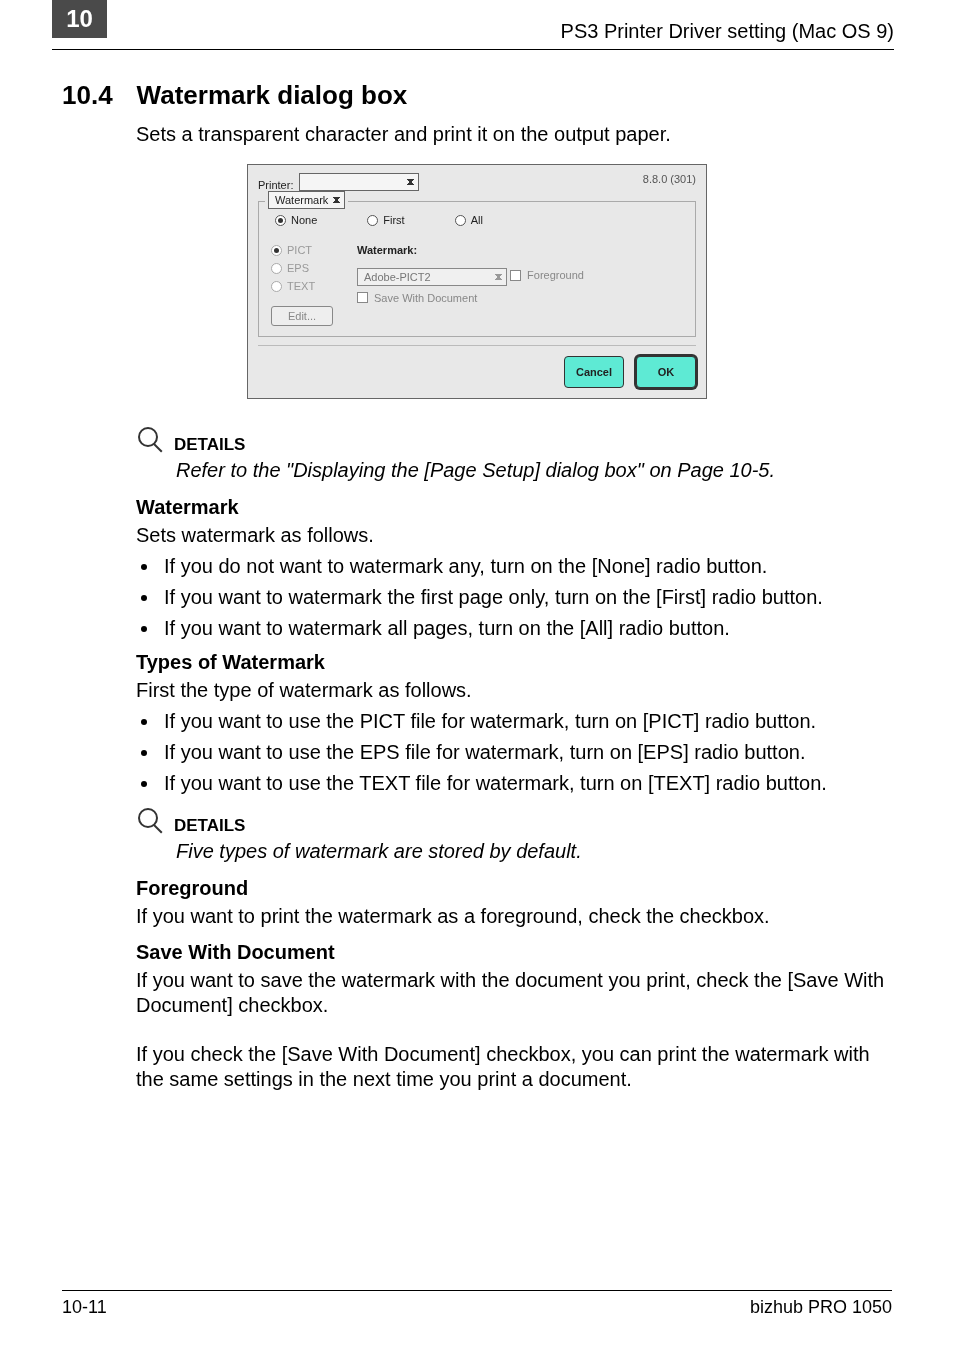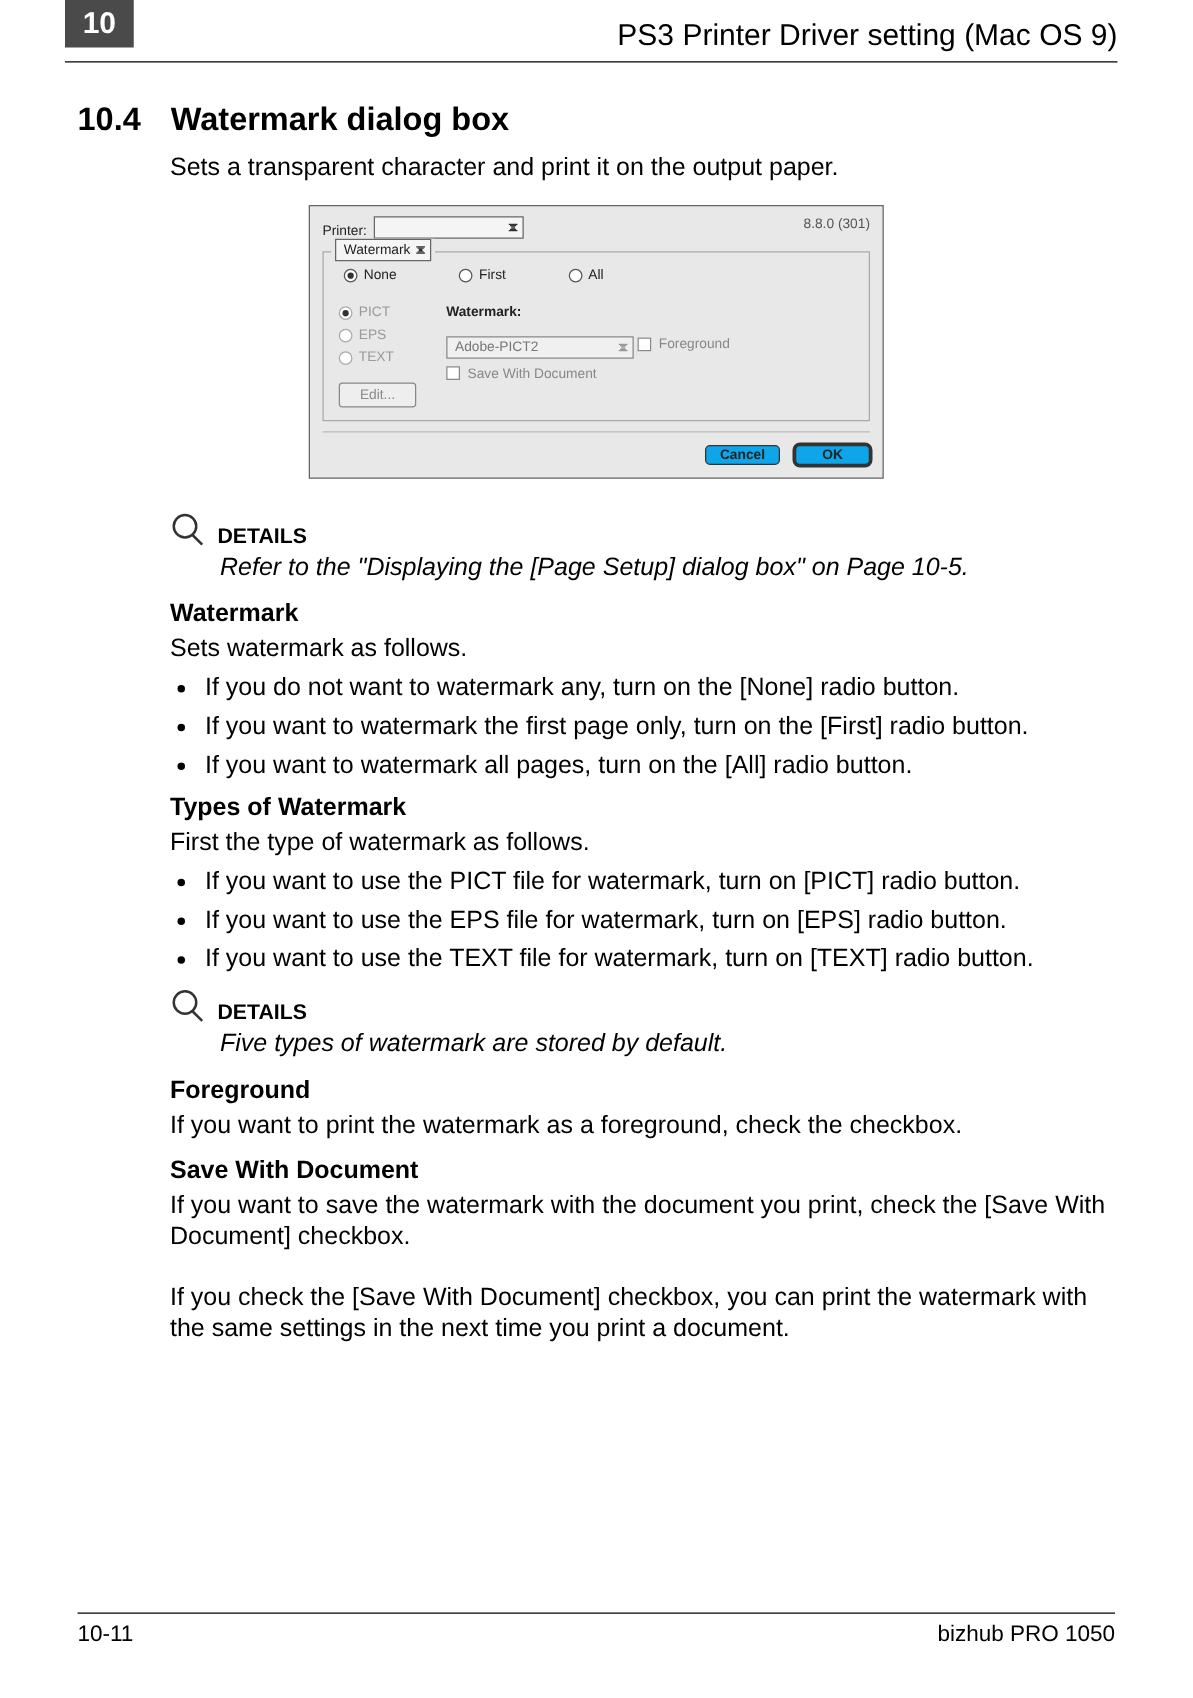--- a/index.html
+++ b/index.html
@@ -32,21 +32,21 @@
     font-weight: bold;
     font-size: 24px;
     display: flex;
     align-items: center;
     justify-content: center;
   }
   .header-right {
     position: absolute;
     right: 0;
     bottom: 6px;
-    font-size: 24px;
+    font-size: 20px;
   }
   .content {
     padding: 30px 62px 0 62px;
   }
   .section-title {
     font-size: 26px;
     font-weight: bold;
     margin-bottom: 12px;
     display: flex;
     gap: 24px;
@@ -183,22 +183,22 @@
     width: 62px; height: 20px;
     border: 1px solid #888; border-radius: 3px; background: #eee;
     color: #888; margin-top: 8px;
   }
   .btnrow {
     display: flex; justify-content: flex-end; gap: 12px;
     border-top: 1px solid #bbb; margin-top: 8px; padding-top: 10px;
   }
   .macbtn {
     display: inline-flex; align-items: center; justify-content: center;
-    min-width: 60px; height: 16px;
-    border: 1px solid #333; border-radius: 4px; background: #0ea5e9;
+    min-width: 60px; height: 32px;
+    border: 1px solid #333; border-radius: 4px; background: #5eead4;
     font-weight: bold;
   }
   .macbtn.default { box-shadow: 0 0 0 2px #333; }
   .disabled { color: #999; }
 
   
   .details-line {
     display: flex; align-items: flex-end; gap: 8px;
     margin-top: 6px;
     margin-left: 74px;

